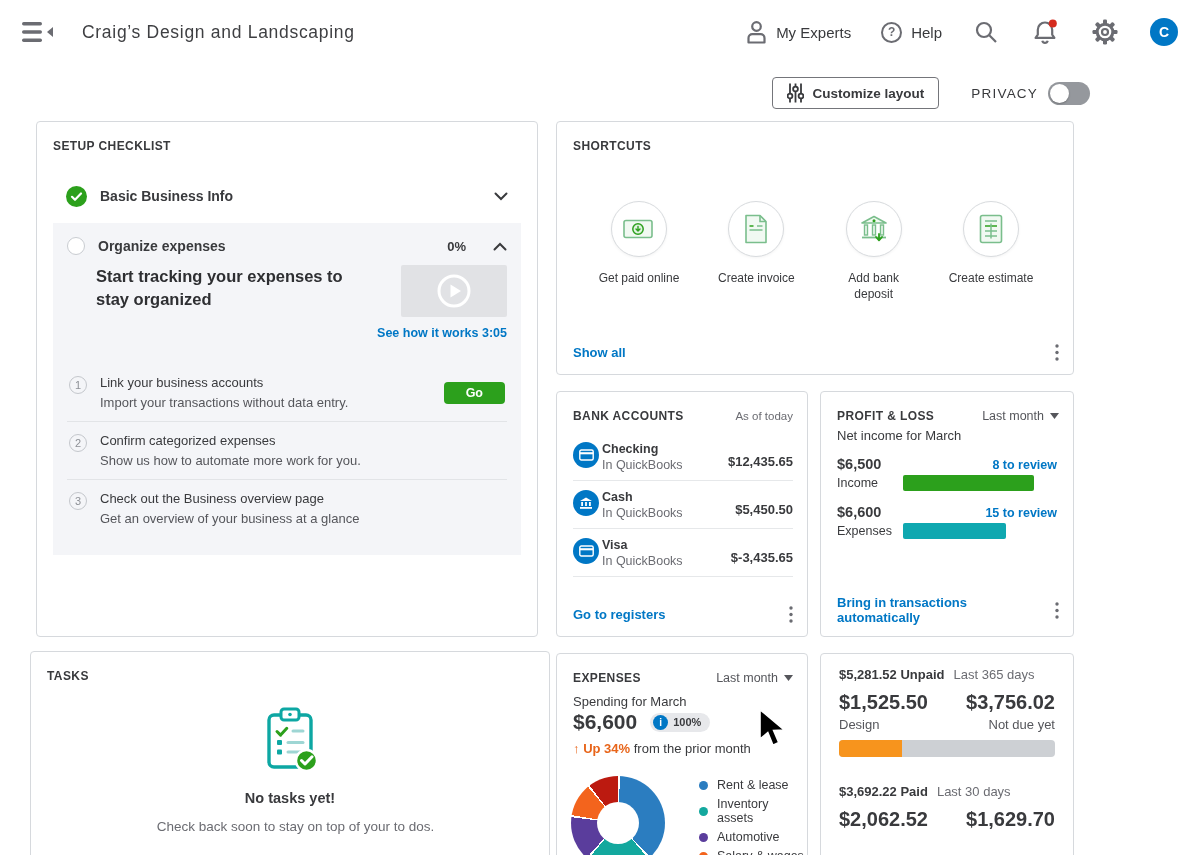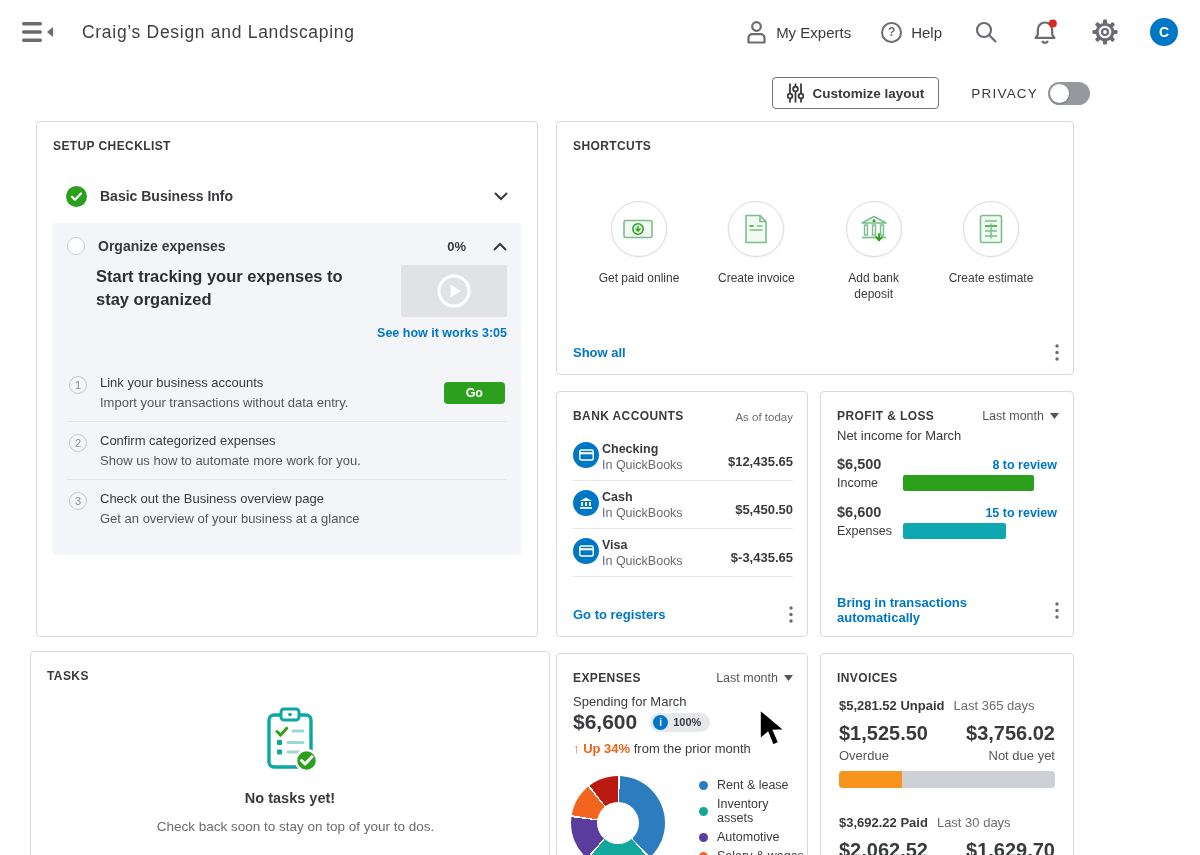--- a/index.html
+++ b/index.html
@@ -29,21 +29,21 @@
   
   .card{position:absolute;background:#fff;border:1px solid #D6D9DD;border-radius:4px;}
   .card-setup{left:36px;top:121px;width:502px;height:516px;}
   .card-shortcuts{left:556px;top:121px;width:518px;height:254px;}
   .card-bank{left:556px;top:391px;width:252px;height:246px;}
   .card-pl{left:820px;top:391px;width:254px;height:246px;}
   .card-tasks{left:30px;top:651px;width:520px;height:260px;}
   .card-expenses{left:556px;top:653px;width:252px;height:330px;}
   .card-invoices{left:820px;top:653px;width:254px;height:330px;}
   .card-title{font-size:12px;font-weight:700;letter-spacing:.4px;color:#393A3D;}
-  .card-head{display:flex;justify-content:space-between;align-items:flex-end;padding:17px 14px 0 16px;gap:8px;}
+  .card-head{display:flex;justify-content:space-between;align-items:center;padding:17px 14px 0 16px;gap:8px;}
   .link{color:#0077C5;font-weight:700;font-size:13px;}
   .period{font-size:12.5px;color:#55565B;display:flex;align-items:center;gap:6px;}
   .card-foot{position:absolute;bottom:11px;left:16px;right:12px;display:flex;justify-content:space-between;align-items:center;}
 
   
   .card-setup .card-title{padding:17px 16px 0;}
   .checklist-row{display:flex;align-items:center;gap:13px;margin:26px 16px 0;padding:0 13px;height:34px;width:calc(100% - 32px);}
   .row-label{font-weight:700;font-size:14px;color:#393A3D;}
   .chev{margin-left:auto;}
   .organize-panel{margin:10px 16px 0;background:#F4F5F8;padding:12px 14px 18px;}
@@ -504,32 +504,29 @@
       </div>
     <div class="legend-item">
         <span class="legend-dot" style="background: rgb(243, 100, 29);"></span>
         <span>Salary &amp; wages</span>
       </div>
 
   </div>
 </section>
 
 <section class="card card-invoices">
-  <div class="card-head">
-    <h2 class="card-title">INVOICES</h2>
-  </div>
   <div class="inv-line">
     <span>$5,281.52 Unpaid</span><span class="inv-range">Last 365 days</span>
   </div>
   <div class="inv-amts">
     <span class="inv-big">$1,525.50</span>
     <span class="inv-big">$3,756.02</span>
   </div>
   <div class="inv-sub">
-    <span>Overdue</span>
+    <span>Design</span>
     <span>Not due yet</span>
   </div>
   <div class="inv-bar">
       <div class="inv-fill" style="width: 29%;"></div>
     </div>
   <div class="inv-line inv-line2">
     <span>$3,692.22 Paid</span><span class="inv-range">Last 30 days</span>
   </div>
   <div class="inv-amts">
     <span class="inv-big">$2,062.52</span>

